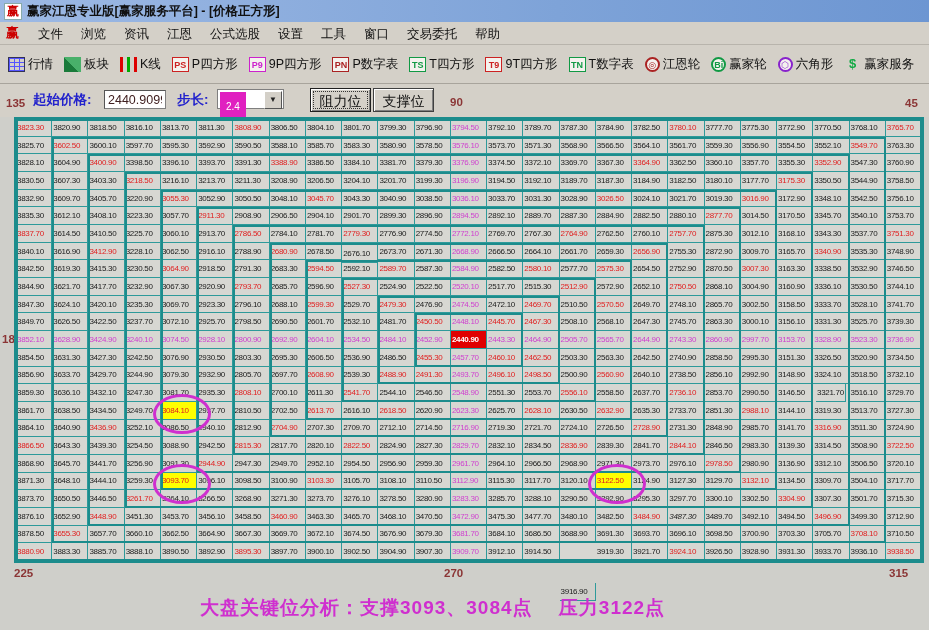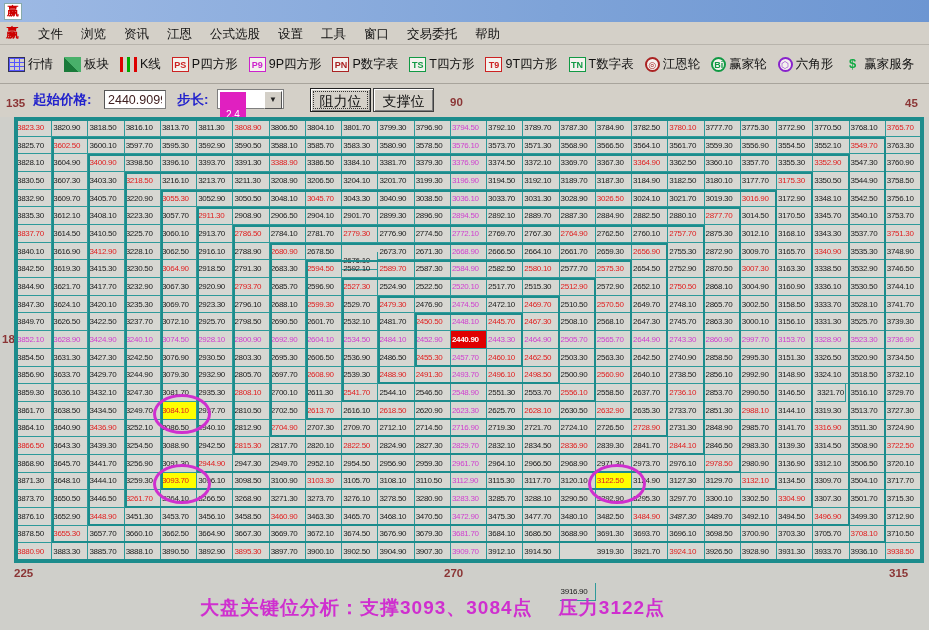--- a/index.html
+++ b/index.html
@@ -38,21 +38,21 @@
   .round{border-radius:50%;border:2px solid #962;width:15px;height:15px;line-height:12px;}
 
   
   .controls{position:absolute;left:0;top:84px;width:929px;height:33px;background:#d4d0c8;}
   .lbl-blue{color:#2222cc;font-size:13.5px;font-weight:bold;}
   .inp{position:absolute;background:#fff;border:1px solid #7f7f7f;
     border-top:1px solid #555;border-left:1px solid #555;font-size:12.5px;color:#402020;
     padding:1px 3px;box-sizing:border-box;}
   .combo{position:absolute;background:#fff;border:1px solid #7f7f7f;box-sizing:border-box;}
   .combo .sel{position:absolute;left:2px;top:2px;background:#e020c0;color:#fff;
-    font-size:10px;padding:16px 6px;height:14px;line-height:14px;}
+    font-size:10px;padding:8px 6px;height:14px;line-height:14px;}
   .combo .arrowbtn{position:absolute;right:1px;top:1px;width:16px;height:16px;background:#d4d0c8;
     border:1px solid #fff;border-right-color:#555;border-bottom-color:#555;
     font-size:8px;text-align:center;line-height:15px;color:#222;}
   .btn{position:absolute;height:24px;background:#d4d0c8;border:1px solid #404040;
     box-shadow:inset 1px 1px 0 #fff,inset -1px -1px 0 #808080;
     font-size:14px;color:#111;text-align:center;line-height:22px;box-sizing:border-box;}
   .btn.focused{outline:1px dotted #333;outline-offset:-4px;border:1.5px solid #202020;}
   .heading{position:absolute;left:540px;top:92px;font-size:16px;font-weight:bold;color:#d23fd2;}
 
   
@@ -77,20 +77,21 @@
   .footer-text{position:absolute;left:200px;top:595px;font-size:19px;font-weight:bold;
     color:#cf2fcf;letter-spacing:1px;}
 </style>
 </head>
 <body>
 
 <div id="app">
 
   <div class="titlebar">
     <span class="title-icon">赢</span>
+    <span class="txt">赢家江恩专业版[赢家服务平台] - [价格正方形]</span>
   </div>
 
   <div class="menubar">
     <span class="menu-logo">赢</span>
     <span id="menu-items"><span class="menu-item">文件</span><span class="menu-item">浏览</span><span class="menu-item">资讯</span><span class="menu-item">江恩</span><span class="menu-item">公式选股</span><span class="menu-item">设置</span><span class="menu-item">工具</span><span class="menu-item">窗口</span><span class="menu-item">交易委托</span><span class="menu-item">帮助</span></span>
   </div>
 
   <div class="toolbar" id="toolbar">
       <span class="tool">
         <span class="tico grid"></span>
@@ -345,21 +346,21 @@
       <div class="cell red" style="left: 869.76px; top: 106.08px; width: 36.24px; height: 17.68px;">3751.30</div>
       <div class="cell" style="left: 0px; top: 123.76px; width: 36.24px; height: 17.68px;">3840.10</div>
       <div class="cell" style="left: 36.24px; top: 123.76px; width: 36.24px; height: 17.68px;">3616.90</div>
       <div class="cell red" style="left: 72.48px; top: 123.76px; width: 36.24px; height: 17.68px;">3412.90</div>
       <div class="cell" style="left: 108.72px; top: 123.76px; width: 36.24px; height: 17.68px;">3228.10</div>
       <div class="cell" style="left: 144.96px; top: 123.76px; width: 36.24px; height: 17.68px;">3062.50</div>
       <div class="cell" style="left: 181.2px; top: 123.76px; width: 36.24px; height: 17.68px;">2916.10</div>
       <div class="cell" style="left: 217.44px; top: 123.76px; width: 36.24px; height: 17.68px;">2788.90</div>
       <div class="cell red" style="left: 253.68px; top: 123.76px; width: 36.24px; height: 17.68px;">2680.90</div>
       <div class="cell" style="left: 289.92px; top: 123.76px; width: 36.24px; height: 17.68px;">2678.50</div>
-      <div class="cell" style="left: 326.16px; top: 133px; width: 36.24px; height: 17.68px;">2676.10</div>
+      <div class="cell" style="left: 326.16px; top: 126px; width: 36.24px; height: 17.68px;">2676.10</div>
       <div class="cell" style="left: 362.4px; top: 123.76px; width: 36.24px; height: 17.68px;">2673.70</div>
       <div class="cell" style="left: 398.64px; top: 123.76px; width: 36.24px; height: 17.68px;">2671.30</div>
       <div class="cell magenta" style="left: 434.88px; top: 123.76px; width: 36.24px; height: 17.68px;">2668.90</div>
       <div class="cell" style="left: 471.12px; top: 123.76px; width: 36.24px; height: 17.68px;">2666.50</div>
       <div class="cell" style="left: 507.36px; top: 123.76px; width: 36.24px; height: 17.68px;">2664.10</div>
       <div class="cell" style="left: 543.6px; top: 123.76px; width: 36.24px; height: 17.68px;">2661.70</div>
       <div class="cell" style="left: 579.84px; top: 123.76px; width: 36.24px; height: 17.68px;">2659.30</div>
       <div class="cell red" style="left: 616.08px; top: 123.76px; width: 36.24px; height: 17.68px;">2656.90</div>
       <div class="cell" style="left: 652.32px; top: 123.76px; width: 36.24px; height: 17.68px;">2755.30</div>
       <div class="cell" style="left: 688.56px; top: 123.76px; width: 36.24px; height: 17.68px;">2872.90</div>

